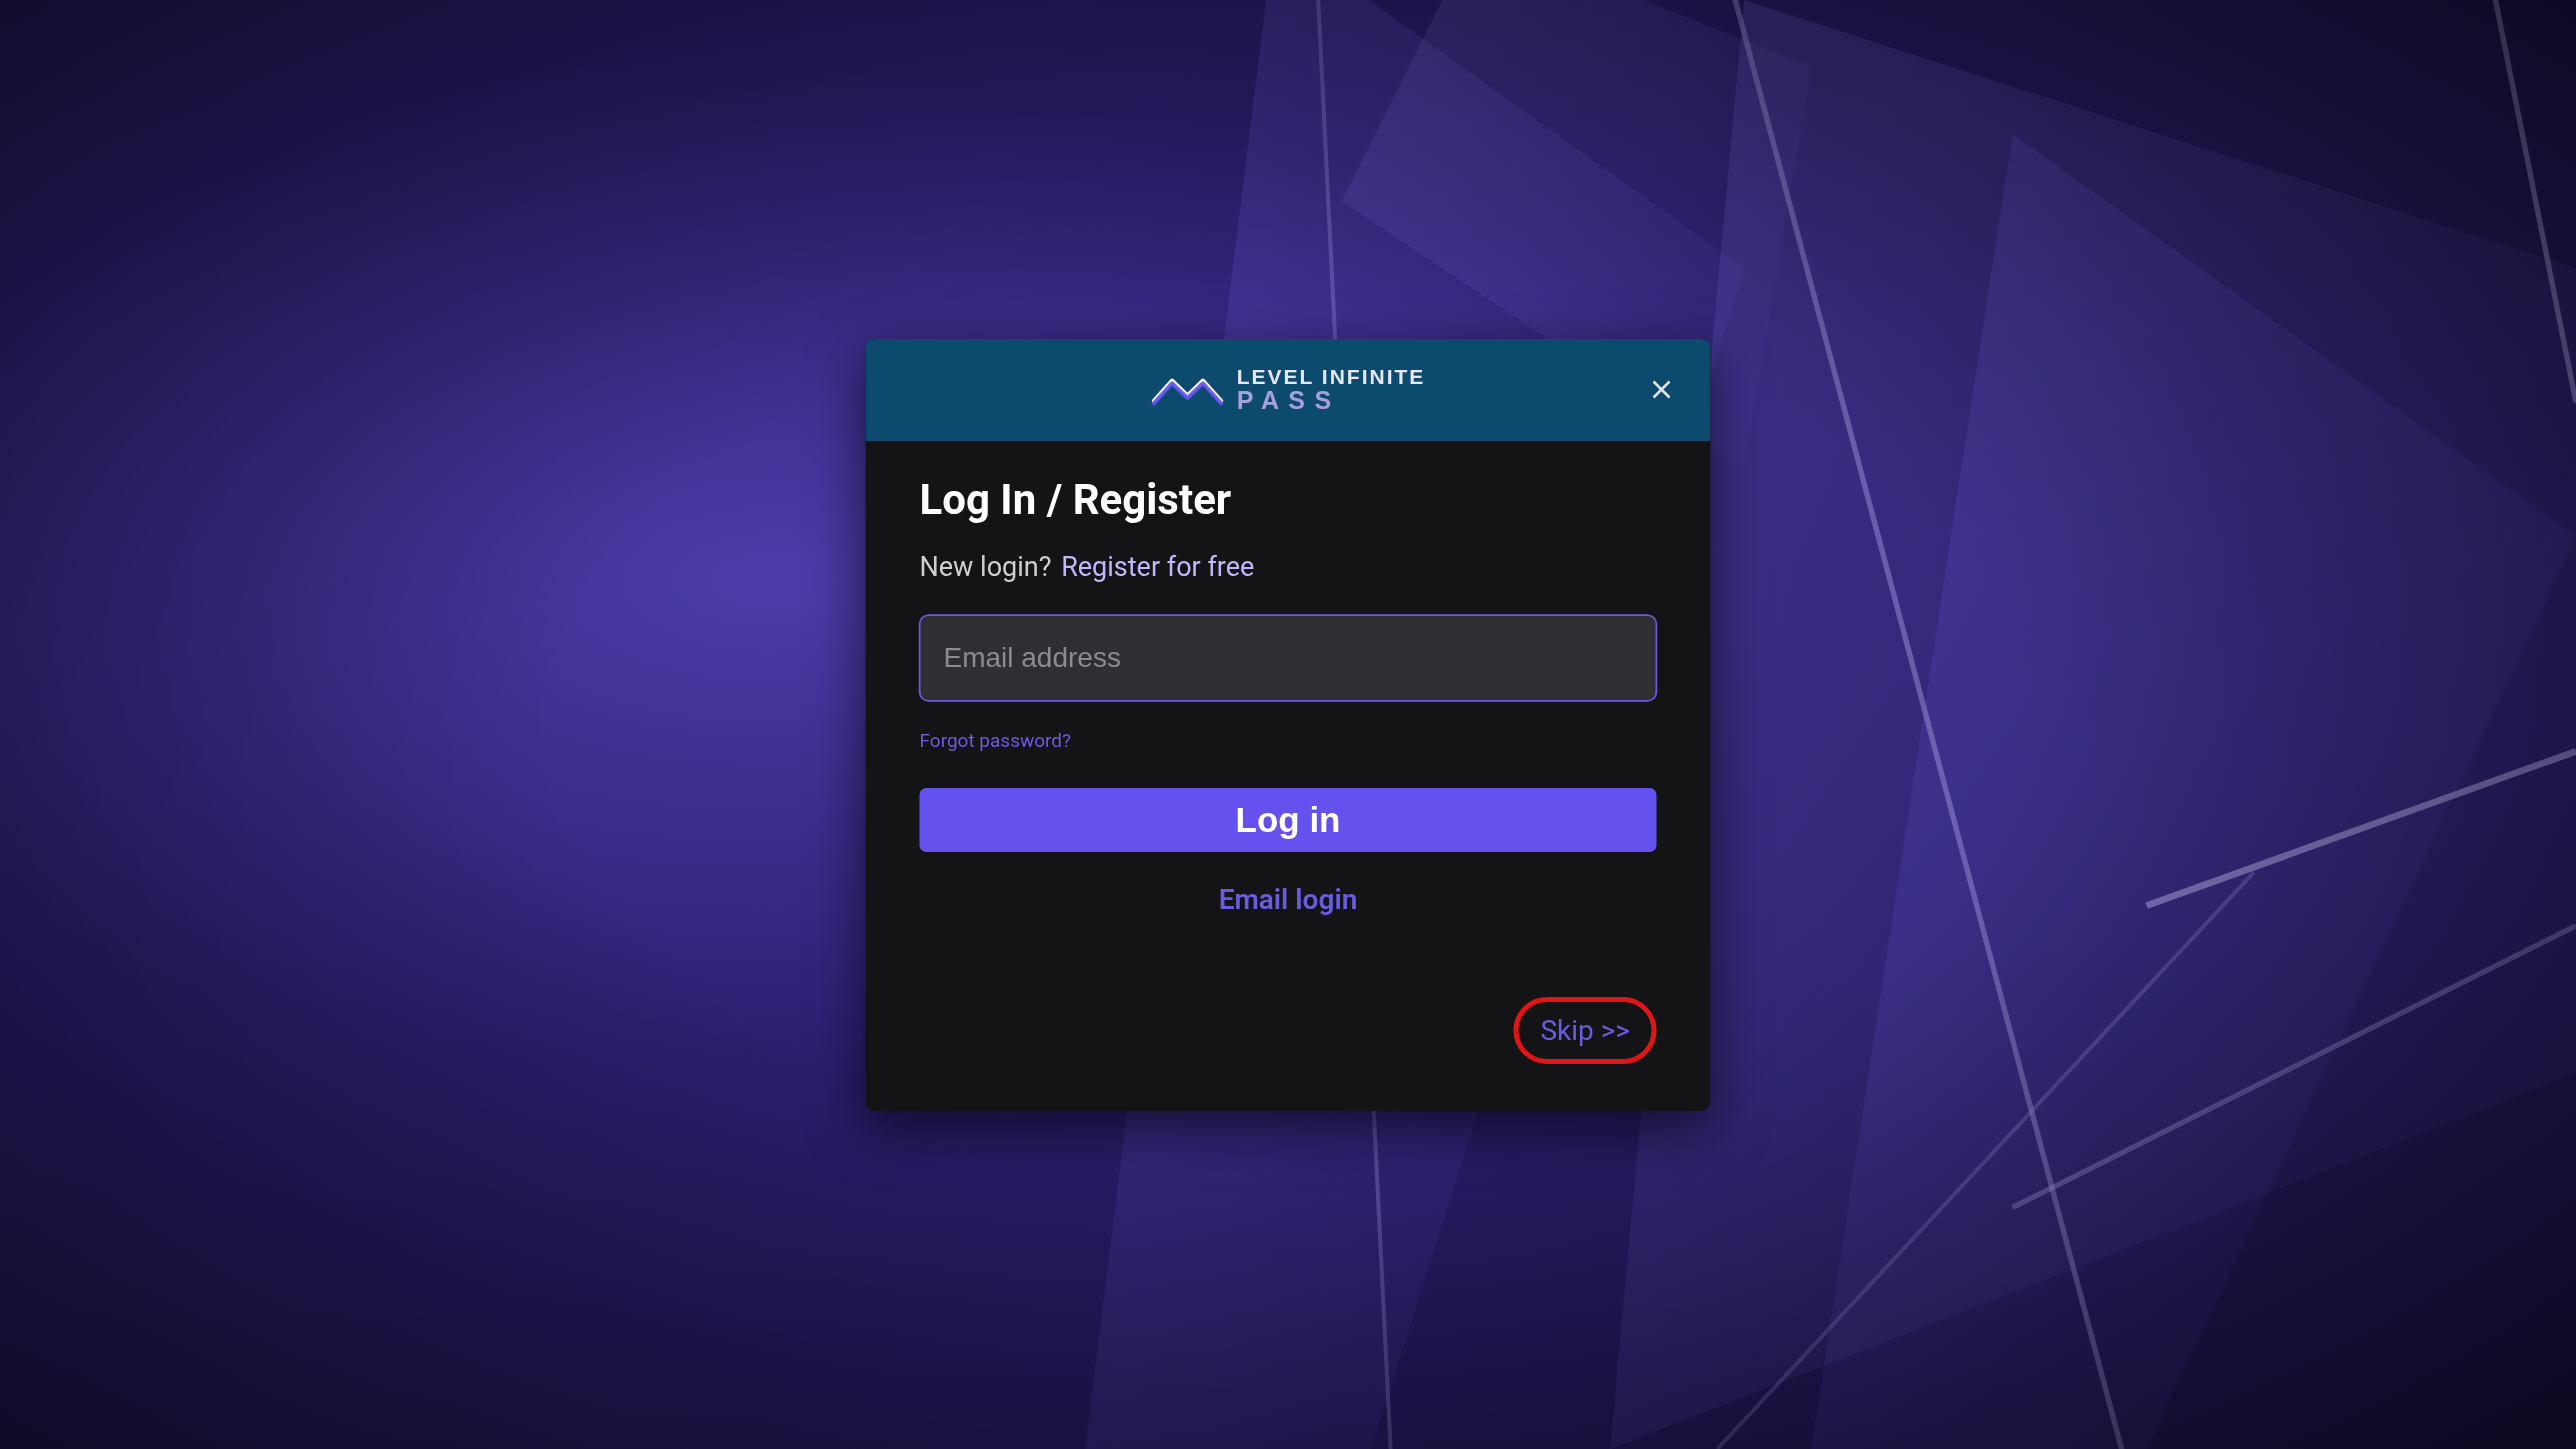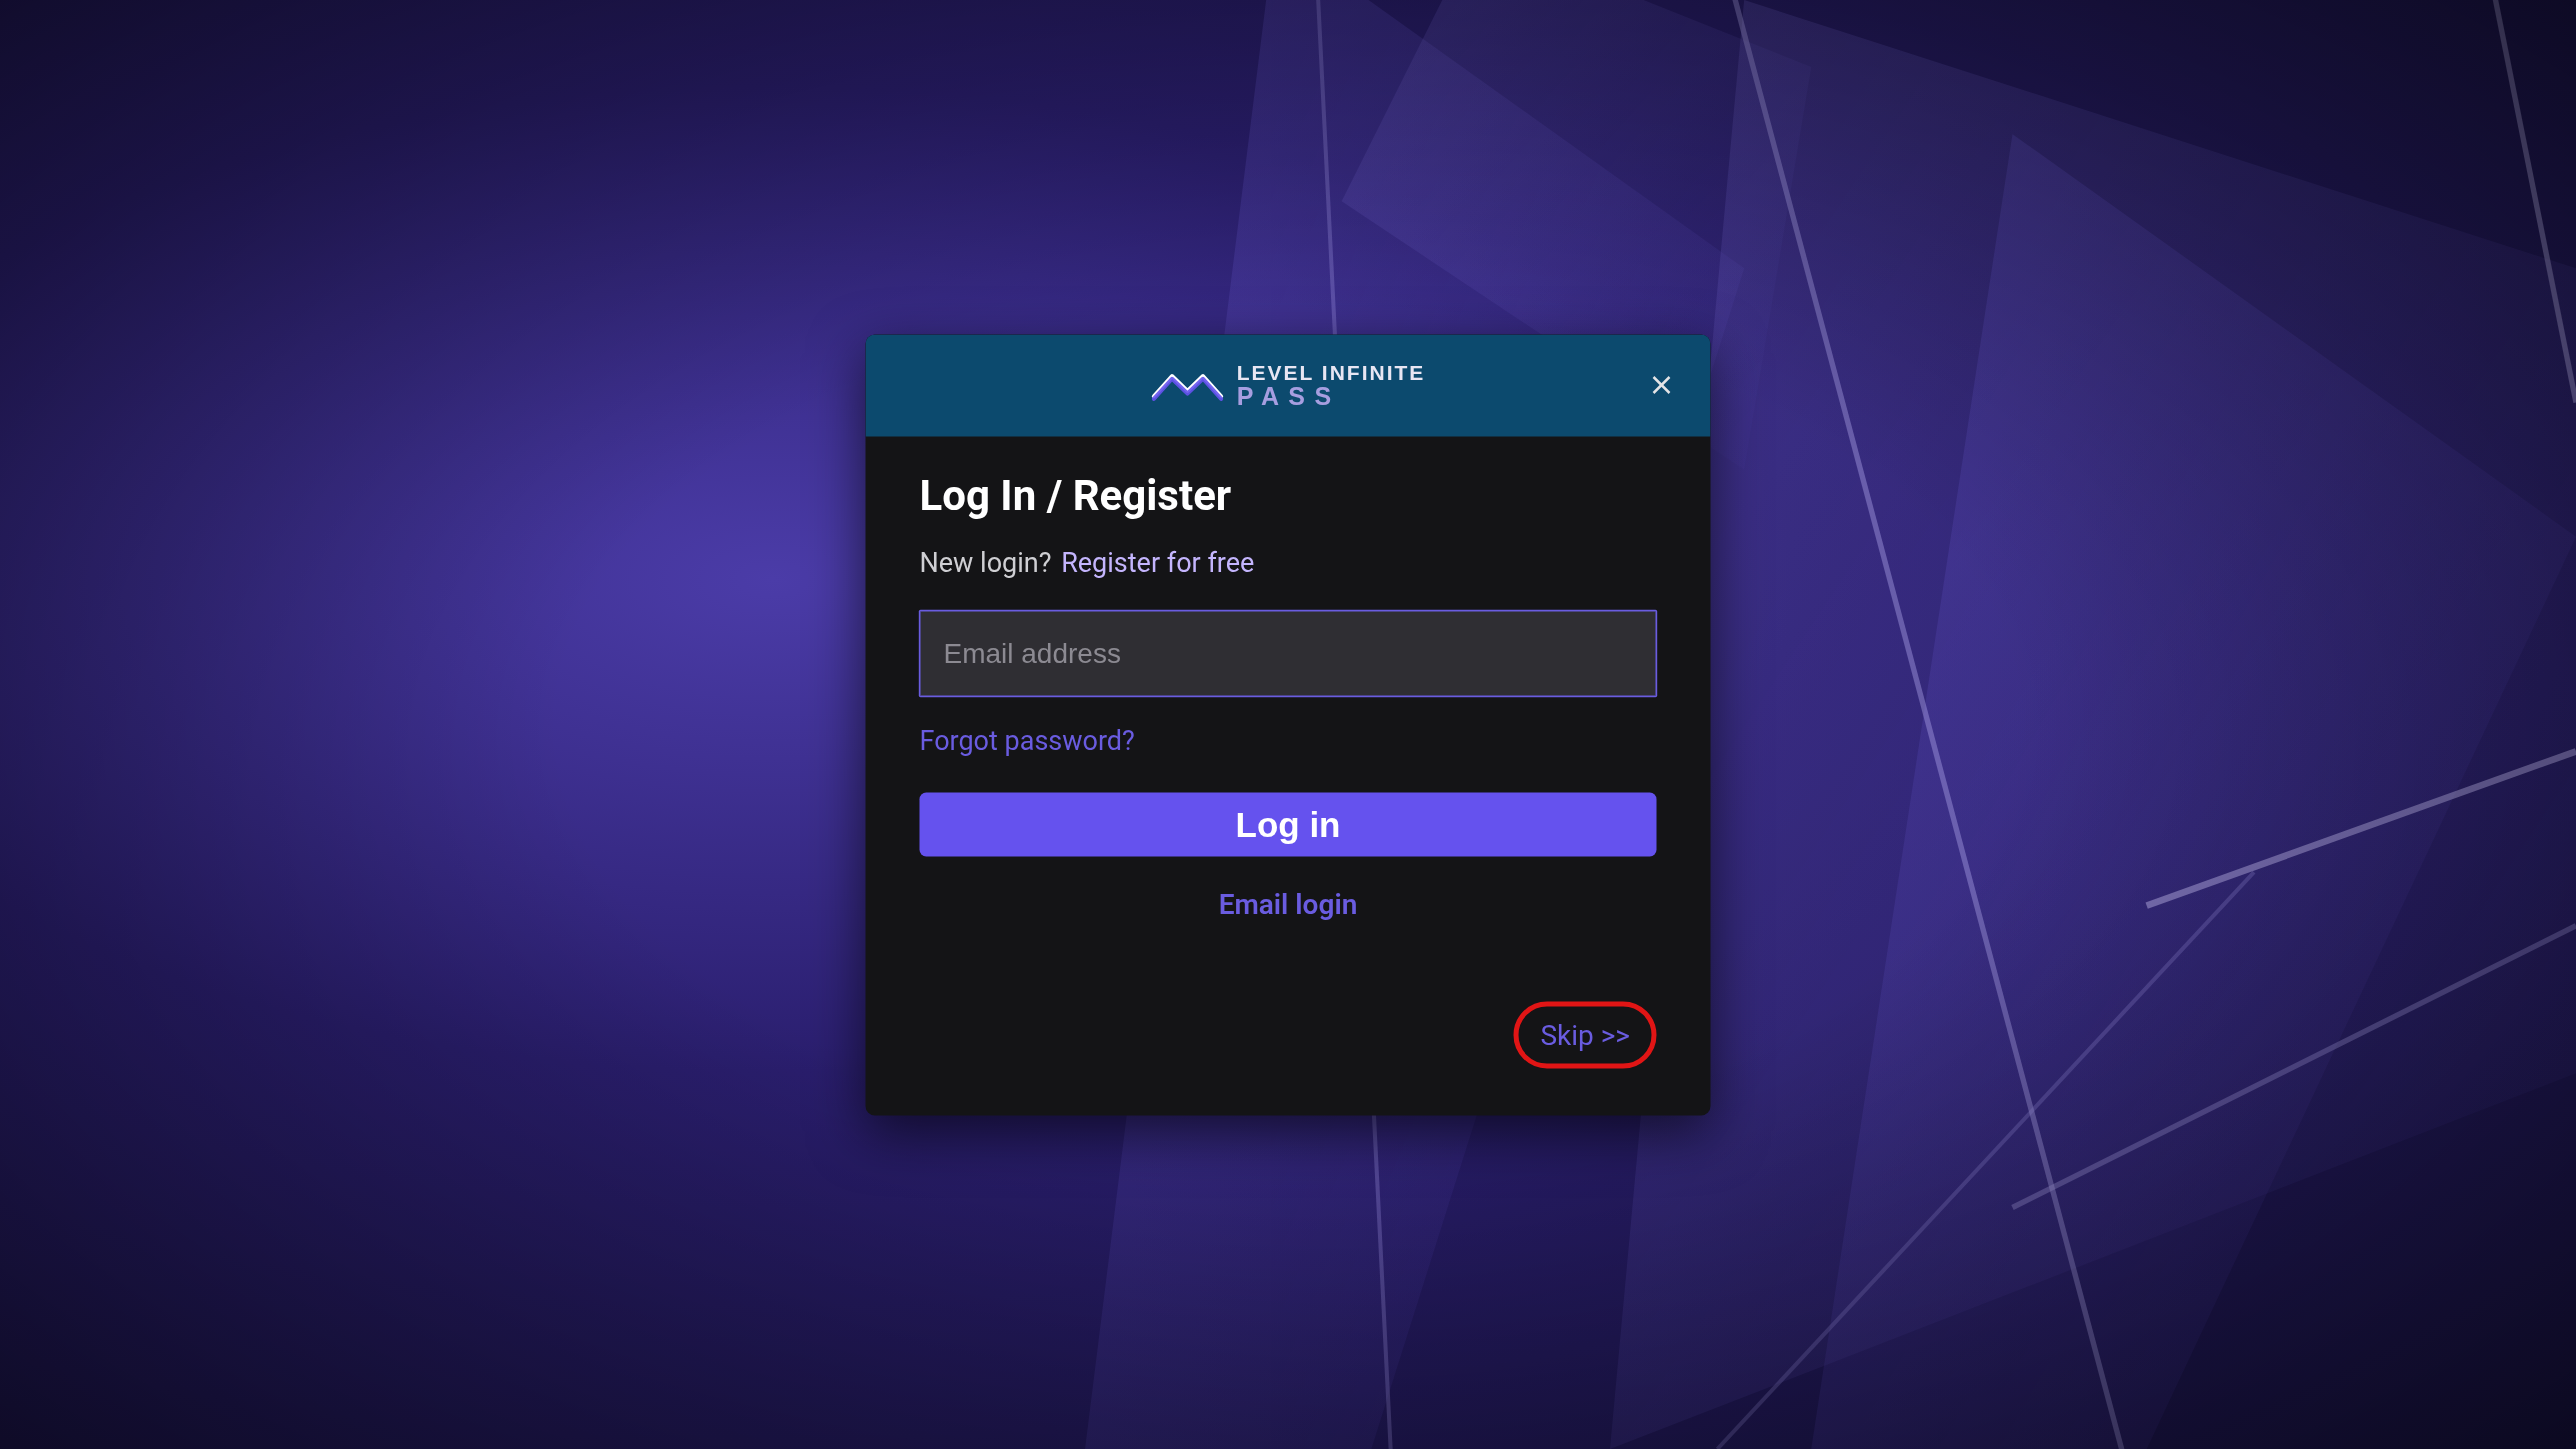--- a/index.html
+++ b/index.html
@@ -141,21 +141,21 @@
   .input-wrap {
     position: relative;
     margin-bottom: 28px;
   }
 
   .text-input {
     width: 100%;
     height: 86px;
     background: #2f2e33;
     border: 1.3px solid transparent;
-    border-radius: 1px;
+    border-radius: 9px;
     padding: 0 23px;
     color: #ef4444;
     font-size: 28px;
     outline: none;
   }
 
   .text-input::placeholder {
     color: #8c8a92;
   }
 
@@ -185,21 +185,21 @@
     width: 32px;
     height: 20px;
     stroke: #d6d6da;
     fill: none;
     stroke-width: 2.6;
     stroke-linecap: round;
   }
 
   .forgot-link {
     color: #6a5ce0;
-    font-size: 27px;
+    font-size: 19px;
     cursor: pointer;
     display: inline-block;
     margin-bottom: 36px;
   }
 
   .login-btn {
     width: 100%;
     height: 64px;
     background: #6552ee;
     border: none;

